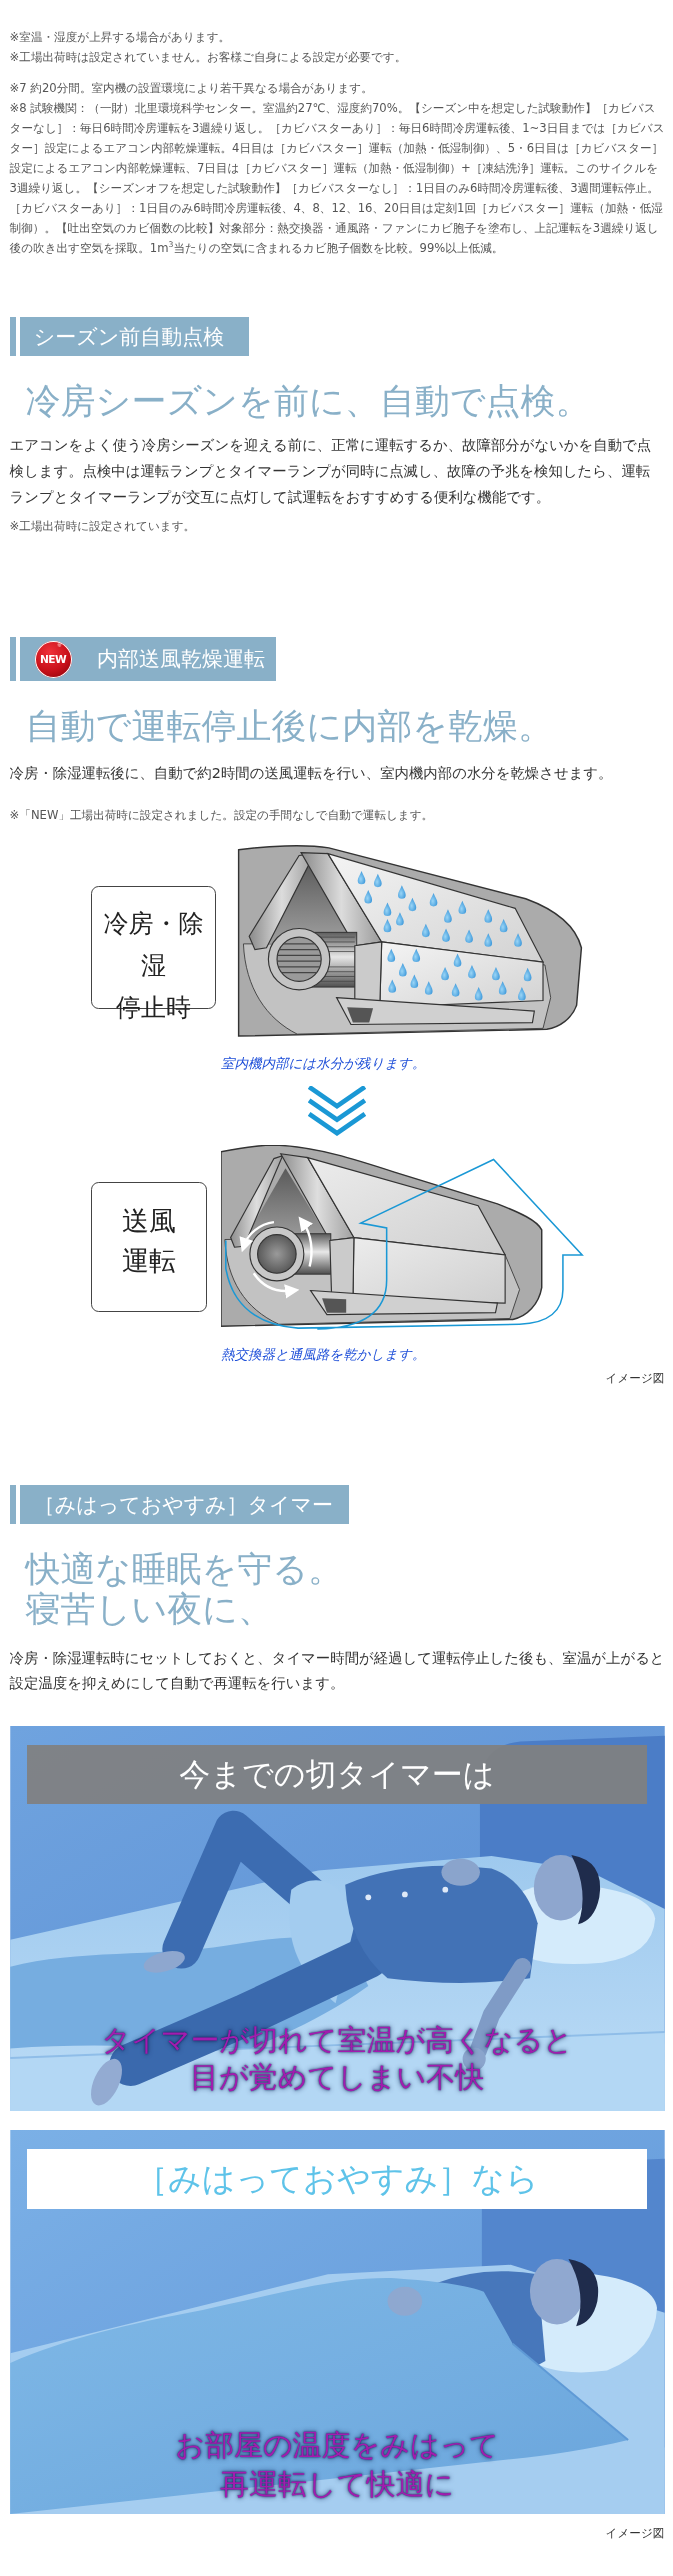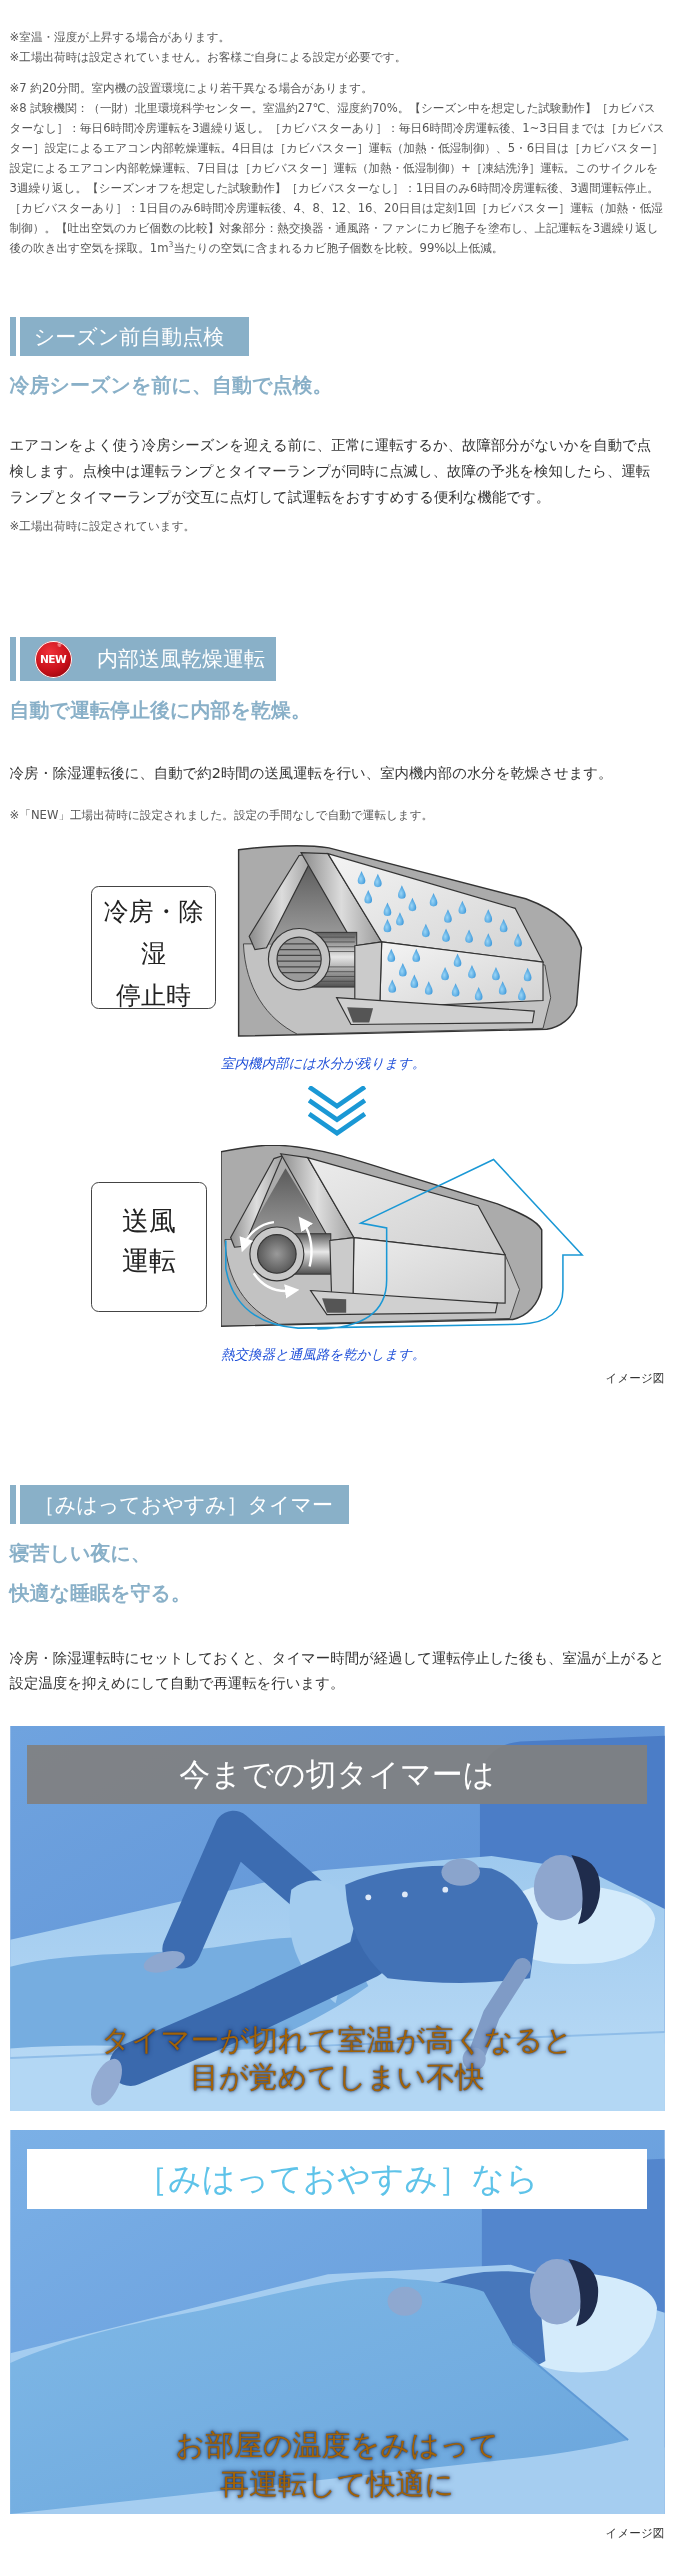--- a/index.html
+++ b/index.html
@@ -7,40 +7,40 @@
          font-family: "DejaVu Sans", "Liberation Sans", sans-serif; color: #333; }
   .abs { position: absolute; }
   .note-small { position: absolute; left: 9.6px; width: 655px; font-size: 11.6px; line-height: 20px;
                 color: #555; margin: 0; }
   .note-small sup { font-size: 7.7px; line-height: 0; vertical-align: 4.8px; }
   .sec-head { position: absolute; left: 9.6px; display: flex; }
   .sec-bar { width: 6.7px; height: 100%; background: #89b0c8; margin-right: 3.9px; }
   .sec-box { height: 100%; background: #89b0c8; color: #fff; font-size: 21px; display: flex;
              align-items: center; padding-left: 13.5px; box-sizing: border-box; font-weight: normal;
              white-space: nowrap; }
-  .sec-h { position: absolute; left: 9.6px; font-size: 20px; font-weight: bold; color: #89b0c8;
-           line-height: 35px; margin: 0; white-space: nowrap; }
+  .sec-h { position: absolute; left: 9.6px; font-size: 35px; font-weight: normal; color: #89b0c8;
+           line-height: 35px; margin: 16px; white-space: nowrap; }
   .body-text { position: absolute; left: 9.6px; width: 655px; font-size: 14.4px; line-height: 26px;
                color: #333; margin: 0; }
   .badge-new { width: 37px; height: 37px; border-radius: 50%; margin-right: 13.5px; position: relative;
                background: radial-gradient(circle at 40% 30%, #f0313a 0%, #c8101a 55%, #7c0008 100%);
                box-shadow: 0 0 0 1px #ffffff inset; flex: 0 0 auto; display: flex;
                align-items: center; justify-content: center; }
   .badge-new .b-txt { color: #fff; font-weight: bold; font-size: 10.6px; letter-spacing: -0.5px; }
   .badge-new .b-mark { position: absolute; top: 1px; right: 9.6px; font-size: 5.8px; color: #ffd0d0; }
   .step-box { position: absolute; border: 1.4px solid #444; border-radius: 7.7px; background: #fff;
               box-sizing: border-box; text-align: center; color: #222; }
   .caption { position: absolute; font-size: 13.5px; line-height: 19px; color: #1d4ed8; white-space: nowrap; font-style: italic; }
   .img-note { position: absolute; right: 9.6px; font-size: 11.6px; line-height: 17.3px; color: #333; }
   .photo { position: absolute; left: 9.6px; width: 655px; overflow: hidden; }
   .photo svg { position: absolute; left: 0; top: 0; }
   .banner { position: absolute; left: 17.3px; width: 620px; text-align: center; white-space: nowrap; }
   .banner-gray { background: rgba(128,128,128,0.93); color: #fff; font-size: 31px; }
   .banner-white { background: #ffffff; color: #5ec3e9; font-size: 33px; }
-  .photo-cap { position: absolute; left: 0; width: 655px; text-align: center; color: #a16207;
+  .photo-cap { position: absolute; left: 0; width: 655px; text-align: center; color: #a21caf;
                font-size: 29px; text-shadow: 0 0 5.8px rgba(10,30,80,0.85), 0 0 1.9px rgba(10,30,80,0.9); }
 </style>
 </head>
 <body>
 
 <p class="note-small" style="top:27px; line-height:20px;">
   <span>※室温・湿度が上昇する場合があります。</span><br>
   <span>※工場出荷時は設定されていません。お客様ご自身による設定が必要です。</span>
 </p>
 <p class="note-small" style="top:78px;">※7 約20分間。室内機の設置環境により若干異なる場合があります。</p>
@@ -61,21 +61,21 @@
       <span class="b-txt">NEW</span>
       <span class="b-mark">※</span>
     </div>
     <span>内部送風乾燥運転</span>
   </div>
 </div>
 <h2 class="sec-h" style="top:693px;">自動で運転停止後に内部を乾燥。</h2>
 <p class="body-text" style="top:760px; white-space:nowrap;">冷房・除湿運転後に、自動で約2時間の送風運転を行い、室内機内部の水分を乾燥させます。</p>
 <p class="note-small" style="top:805px;">※「NEW」工場出荷時に設定されました。設定の手間なしで自動で運転します。</p>
 
-<div class="step-box" style="left:91px; top:886px; width:125px; height:123px; padding-top:4px; font-size:25px; line-height:42px;">
+<div class="step-box" style="left:91px; top:886px; width:125px; height:123px; padding-top:16px; font-size:25px; line-height:42px;">
   <div>冷房・除湿</div>
   <div>停止時</div>
 </div>
 
 <svg class="abs" style="left:237px; top:844px;" width="347" height="193" viewBox="0 0 360 201">
   <defs>
     <linearGradient id="u1slab" x1="0" y1="0" x2="1" y2="0">
       <stop offset="0" stop-color="#8a8a8a"></stop>
         <stop offset="0.5" stop-color="#dcdcdc"></stop>
         <stop offset="1" stop-color="#9a9a9a"></stop>
@@ -252,22 +252,22 @@
 </svg>
 
 <div class="caption" style="left:221px; top:1345px;">熱交換器と通風路を乾かします。</div>
 <div class="img-note" style="top:1370px;">イメージ図</div>
 
 <div class="sec-head" style="top:1485px; height:39px;">
   <div class="sec-bar"></div>
   <div class="sec-box" style="width:329px;">［みはっておやすみ］タイマー</div>
 </div>
 <div class="sec-h" style="top:1533px; line-height:40px;">
+  <div>快適な睡眠を守る。</div>
   <div>寝苦しい夜に、</div>
-  <div>快適な睡眠を守る。</div>
 </div>
 <p class="body-text" style="top:1646px; line-height:25px;">冷房・除湿運転時にセットしておくと、タイマー時間が経過して運転停止した後も、室温が上がると設定温度を抑えめにして自動で再運転を行います。</p>
 
 <div class="photo" style="top:1726px; height:385px;">
   <svg width="655" height="385" viewBox="0 0 680 400">
     <defs>
       <linearGradient id="p1wall" x1="0" y1="0" x2="1" y2="1">
         <stop offset="0" stop-color="#6fa3df"></stop>
           <stop offset="1" stop-color="#5a8dd2"></stop>
       </linearGradient>

